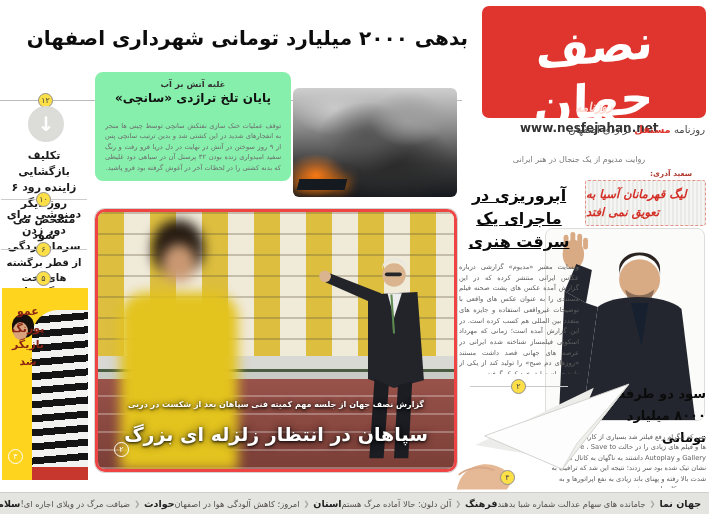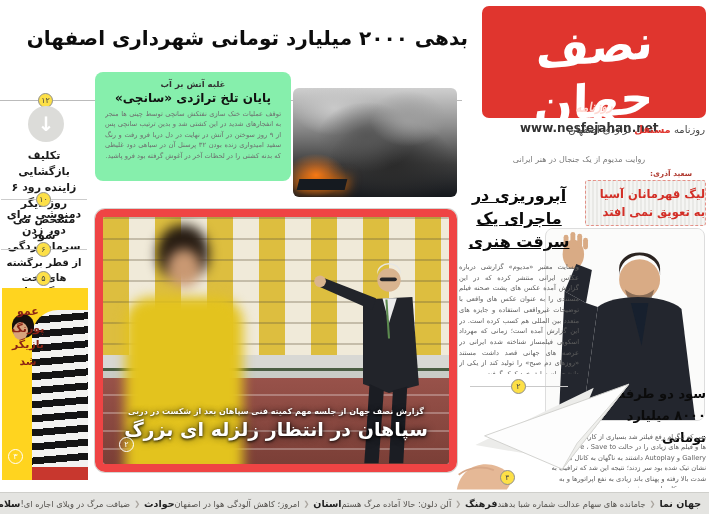--- a/index.html
+++ b/index.html
@@ -45,66 +45,66 @@
   .pm-hair{position:absolute;left:10px;top:26px;width:22px;height:24px;background:#16100c;border-radius:55% 55% 45% 45%;}
   .pm-face{position:absolute;left:11px;top:34px;width:15px;height:18px;background:#d8a37c;border-radius:50%;}
   .pm-pants{position:absolute;left:30px;bottom:0;width:56px;height:13px;background:#c8372e;}
   .poster .badge{position:absolute;left:6px;bottom:16px;border-color:#fff;color:#fff;background:transparent;}
 
   
   .sanchi{left:95px;top:72px;width:196px;height:109px;background:#86efac;border-radius:8px;
         box-sizing:border-box;padding:7px 10px 5px;}
   .sanchi-kicker{text-align:center;font-size:8.5px;font-weight:bold;color:#333;}
   .sanchi-headline{text-align:center;font-size:12px;font-weight:bold;color:#111;margin-top:2px;}
-  .sanchi-body{margin-top:4px;font-size:6.7px;color:#6d6d6d;line-height:1.55;text-align:justify;overflow:hidden;max-height:56px;}
+  .sanchi-body{margin-top:16px;font-size:6.7px;color:#6d6d6d;line-height:1.55;text-align:justify;overflow:hidden;max-height:56px;}
 
   
   .smoke{left:293px;top:88px;width:164px;height:109px;border-radius:6px;overflow:hidden;
      background:
       radial-gradient(55px 40px at 70% 28%, #9d9d9d, transparent 70%),
       radial-gradient(70px 50px at 45% 45%, #565656, transparent 70%),
       radial-gradient(85px 60px at 60% 70%, #2a2a2a, transparent 75%),
       radial-gradient(42px 30px at 14% 80%, rgba(255,125,25,.95), transparent 72%),
       radial-gradient(60px 40px at 25% 18%, #c9c9c9, transparent 70%),
       linear-gradient(180deg,#cfcfcf 0%,#8e8e8e 35%,#3d3d3d 70%,#15181d 100%);}
   .ship{position:absolute;bottom:7px;left:5px;width:48px;height:11px;background:#151a20;
         transform:skewX(-14deg);box-shadow:0 0 10px 3px rgba(255,120,0,.55);}
 
   
-  .mainphoto{left:95px;top:209px;width:362px;height:263px;border-radius:10px;border:8px solid #ef4444;
+  .mainphoto{left:95px;top:209px;width:362px;height:263px;border-radius:10px;border:3px solid #ef4444;
         overflow:hidden;box-shadow:0 0 0 1px #d4d4d1;box-sizing:border-box;}
   .stands{position:absolute;left:0;top:0;width:100%;height:56%;
      background:
       repeating-linear-gradient(180deg, rgba(95,85,60,.30) 0 2px, transparent 2px 21px),
       repeating-linear-gradient(90deg,#ddbe3f 0 26px,#f0ead9 26px 52px);}
   .wall{position:absolute;left:0;top:56%;width:100%;height:9%;
      background:linear-gradient(180deg,#d8d8d4 0 55%,#4a5d43 55% 70%,#c9ccc6 70% 100%);}
   .track{position:absolute;left:0;top:65%;width:100%;height:35%;
      background:
       repeating-linear-gradient(180deg, transparent 0 16px, rgba(255,255,255,.28) 16px 18px),
       linear-gradient(180deg,#98524a 0,#7b3f37 100%);}
   .player{position:absolute;left:22px;top:8px;width:118px;height:250px;filter:blur(6px);}
   .pl-hair{position:absolute;left:32px;top:0;width:52px;height:58px;background:#261b12;border-radius:48%;}
   .pl-face{position:absolute;left:42px;top:24px;width:34px;height:38px;background:#c99872;border-radius:50%;}
   .pl-body{position:absolute;left:0;top:72px;width:118px;height:178px;background:#e3c31e;border-radius:26px 26px 0 0;}
   .coach{position:absolute;right:8px;top:40px;width:130px;height:215px;}
   .caption{position:absolute;left:0;bottom:24px;width:100%;text-align:center;color:#fff;}
   .cap-kicker{font-size:8px;font-weight:bold;text-shadow:0 1px 3px rgba(0,0,0,.95),0 0 6px rgba(0,0,0,.8);}
-  .cap-headline{font-size:19px;font-weight:bold;margin-top:2px;
+  .cap-headline{font-size:19px;font-weight:bold;margin-top:14px;
         text-shadow:0 1px 3px rgba(0,0,0,.95),0 0 8px rgba(0,0,0,.75);}
   .mainphoto .badge{position:absolute;left:16px;bottom:12px;}
 
   
   .art-kicker{left:505px;top:155px;width:148px;text-align:center;font-size:8px;color:#777;}
   .azari-label{left:650px;top:169px;width:54px;text-align:left;font-size:7.5px;color:#b03a30;font-weight:bold;}
   .quotebox{left:585px;top:180px;width:121px;height:46px;box-sizing:border-box;
      background:repeating-linear-gradient(90deg,#f5f5f3 0 2px,#e9e9e6 2px 4px);
      border:1px dashed rgba(220,70,55,.55);border-radius:3px;
-     display:flex;align-items:center;justify-content:center;text-align:right;
-     color:#d register;color:#d32f27;font-weight:bold;font-size:11.5px;line-height:1.6;}
+     display:flex;align-items:center;justify-content:center;text-align:left;
+     color:#d register;color:#d32f27;font-weight:bold;font-size:11.5px;line-height:1.6;font-style:italic;}
   .azari-photo{left:545px;top:228px;width:160px;height:193px;background:#fbfbfa;border:1px solid #ddd;
      border-radius:8px;overflow:hidden;box-sizing:border-box;}
   .art-headline{left:460px;top:184px;width:118px;text-align:center;font-size:16px;font-weight:bold;
      color:#0a0a0a;line-height:1.45;text-decoration:underline;}
   .art-body{left:459px;top:262px;width:120px;font-size:6.7px;color:#5e5e5e;line-height:1.6;
      text-align:justify;max-height:112px;overflow:hidden;}
   .art-div{left:470px;top:386px;width:98px;border-top:1px solid #c9c9c9;}
   .art-div .badge{position:absolute;left:41px;top:-8px;}
 
   

